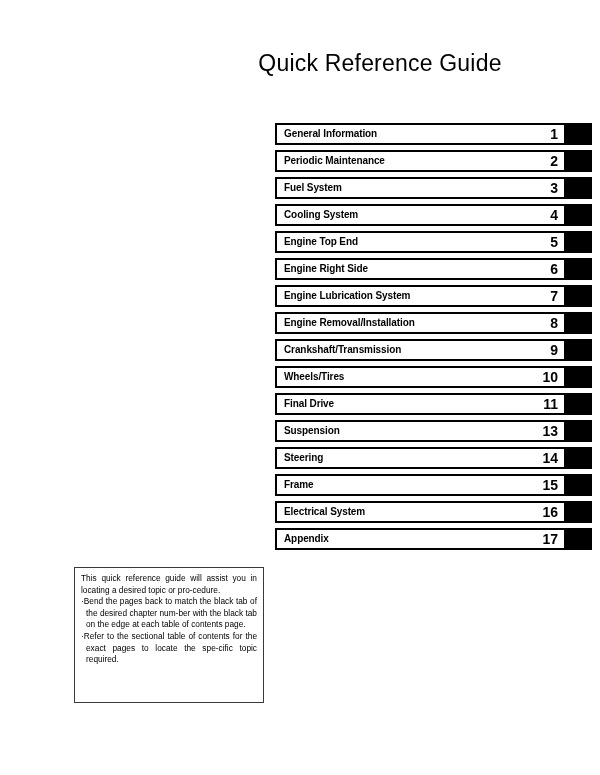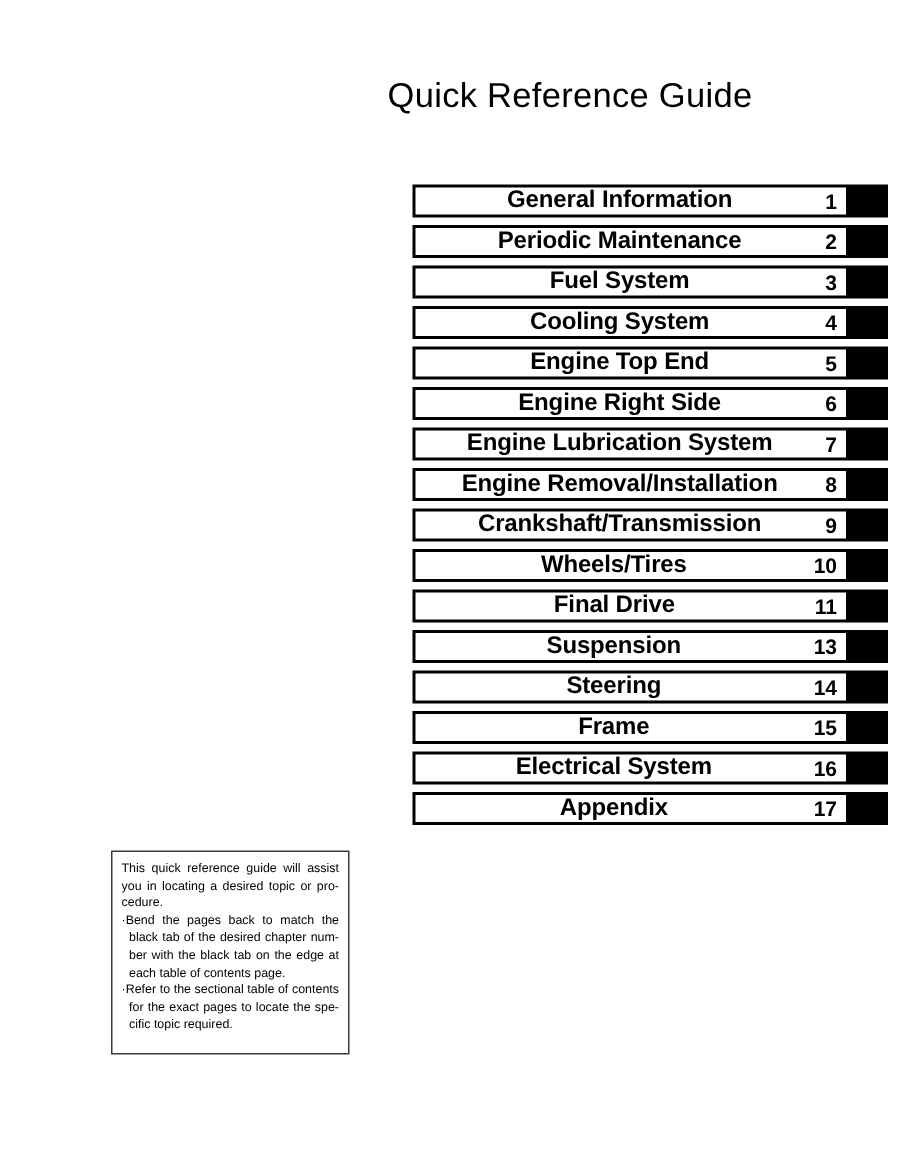--- a/index.html
+++ b/index.html
@@ -48,47 +48,46 @@
     border: 2px solid #000000;
     box-sizing: border-box;
     background: #ffffff;
     display: flex;
     align-items: center;
     padding: 0 6px 0 7px;
     min-width: 0;
   }
   .chapter-title {
     flex: 1 1 auto;
-    font-size: 16px;
+    font-size: 10px;
     font-weight: bold;
     line-height: 1;
     white-space: nowrap;
     overflow: hidden;
     letter-spacing: -0.1px;
-    text-align: center;
   }
   .chapter-number {
     flex: 0 0 auto;
     font-size: 14px;
     font-weight: bold;
     line-height: 1;
     text-align: right;
     padding-left: 8px;
   }
   .chapter-tab {
     flex: 0 0 26px;
     background: #000000;
   }
 
   
   #note-box {
     position: absolute;
     left: 74px;
     top: 567px;
-    width: 159px;
+    width: 190px;
     height: 136px;
     border: 1px solid #3a3a3a;
     box-sizing: border-box;
     background: #ffffff;
     padding: 5px 6px 4px 6px;
   }
   .note-para {
     font-size: 8.3px;
     line-height: 11.6px;
     text-align: justify;

